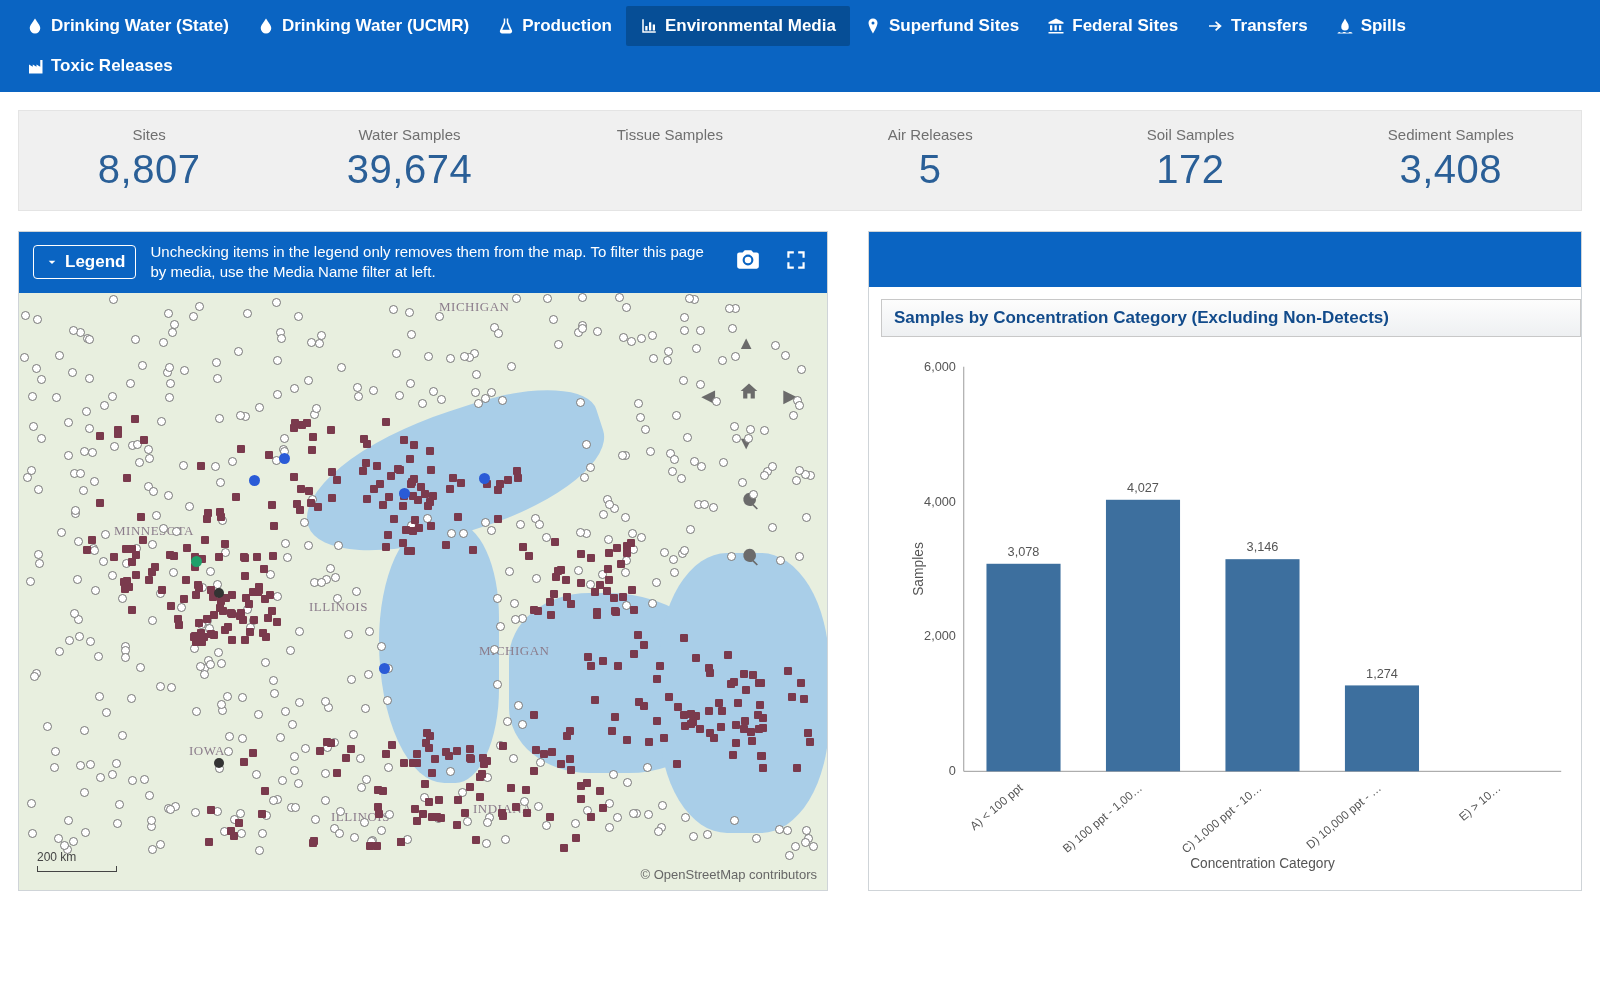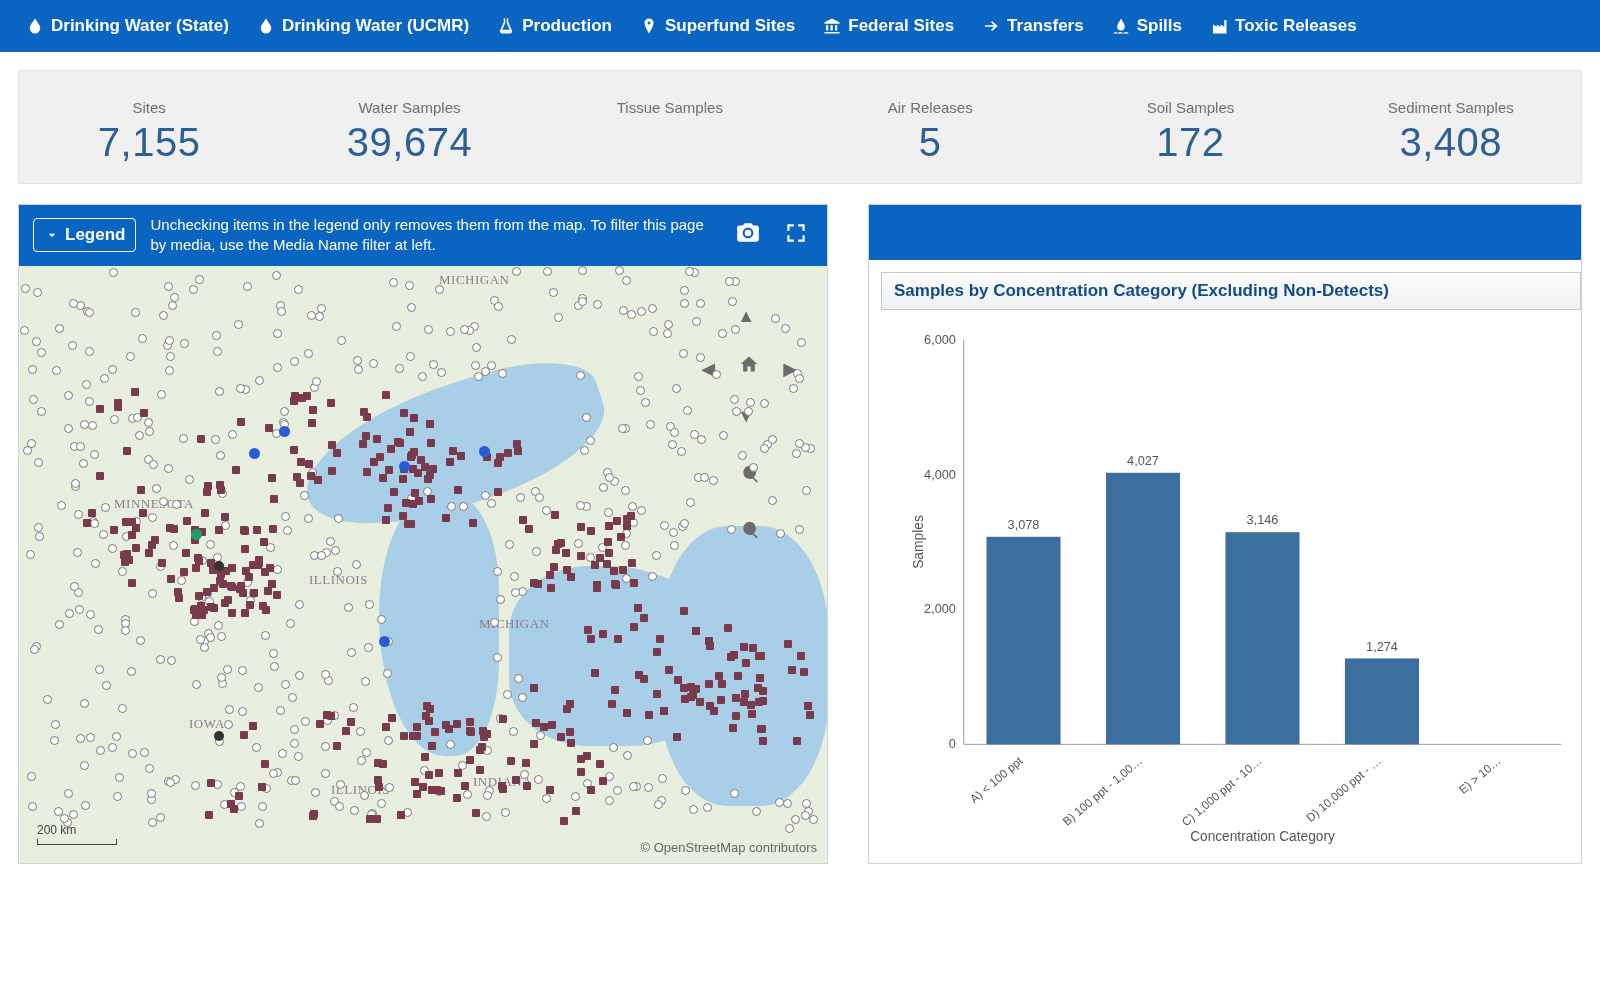--- a/index.html
+++ b/index.html
@@ -5,21 +5,21 @@
   * { box-sizing: border-box; margin: 0; padding: 0; }
   body { font-family: "Segoe UI", Arial, sans-serif; background: #fff; width: 1600px; height: 1000px; overflow: hidden; }
 
   
   .nav { background: #0a64c2; color: #fff; padding: 6px 12px; display: flex; flex-wrap: wrap; gap: 0; }
   .nav-item { display: inline-flex; align-items: center; gap: 7px; padding: 10px 14px; font-weight: 700; font-size: 17px; cursor: pointer; border-radius: 2px; }
   .nav-item.active { background: #064e96; }
   .nav-item svg { width: 18px; height: 18px; fill: #fff; flex-shrink: 0; }
 
   
-  .stats { background: #f0f0f0; border: 1px solid #e4e4e4; margin: 18px 18px 0 18px; display: flex; padding: 28px 0 18px 0; }
+  .stats { background: #f0f0f0; border: 1px solid #e4e4e4; margin: 18px 18px 0 18px; display: flex; padding: 15px 0 18px 0; }
   .stat { flex: 1; text-align: center; }
   .stat-label { color: #6f6f6f; font-size: 15px; margin-bottom: 4px; }
   .stat-value { color: #2a5f97; font-size: 40px; font-weight: 400; letter-spacing: 0.5px; }
 
   
   .panels { display: flex; gap: 40px; margin: 20px 18px 0 18px; }
   .panel { border: 1px solid #cfd4d8; background: #fff; overflow: hidden; }
   .panel.map-panel { width: 810px; height: 660px; display: flex; flex-direction: column; }
   .panel.chart-panel { flex: 1; height: 660px; display: flex; flex-direction: column; position: relative; }
 
@@ -73,20 +73,26 @@
         <path d="M12 2C9 7 5 11 5 15a7 7 0 0014 0c0-4-4-8-7-13z"></path>
       </svg>
       <span>Drinking Water (UCMR)</span>
     </div>
     <div class="nav-item">
       <svg viewBox="0 0 24 24">
         <path d="M9 2v5L4 18a3 3 0 003 4h10a3 3 0 003-4L15 7V2h-2v6l4 9H7l4-9V2H9z"></path>
       </svg>
       <span>Production</span>
     </div>
+    <div class="nav-item active">
+      <svg viewBox="0 0 24 24">
+        <path d="M3 3h2v18H3V3zm0 16h18v2H3v-2zM7 12h3v6H7v-6zm5-5h3v11h-3V7zm5 3h3v8h-3v-8z"></path>
+      </svg>
+      <span>Environmental Media</span>
+    </div>
     <div class="nav-item">
       <svg viewBox="0 0 24 24">
         <path d="M12 2a6 6 0 00-6 6c0 4 6 14 6 14s6-10 6-14a6 6 0 00-6-6zm0 8a2 2 0 110-4 2 2 0 010 4z"></path>
       </svg>
       <span>Superfund Sites</span>
     </div>
     <div class="nav-item">
       <svg viewBox="0 0 24 24">
         <path d="M12 2L2 7v2h20V7L12 2zM4 11h3v7H4v-7zm6 0h3v7h-3v-7zm6 0h3v7h-3v-7zM2 20h20v2H2v-2z"></path>
       </svg>
@@ -108,21 +114,21 @@
       <svg viewBox="0 0 24 24">
         <path d="M4 22V10l5 3V10l5 3V10l5 3V4h3v18H4zm3-5h3v3H7v-3zm5 0h3v3h-3v-3z"></path>
       </svg>
       <span>Toxic Releases</span>
     </div>
   </div>
 
 <div class="stats" id="stats">
     <div class="stat">
       <div class="stat-label">Sites</div>
-      <div class="stat-value">7,155</div>
+      <div class="stat-value">8,807</div>
     </div>
     <div class="stat">
       <div class="stat-label">Water Samples</div>
       <div class="stat-value">39,674</div>
     </div>
     <div class="stat">
       <div class="stat-label">Tissue Samples</div>
     </div>
     <div class="stat">
       <div class="stat-label">Air Releases</div>

